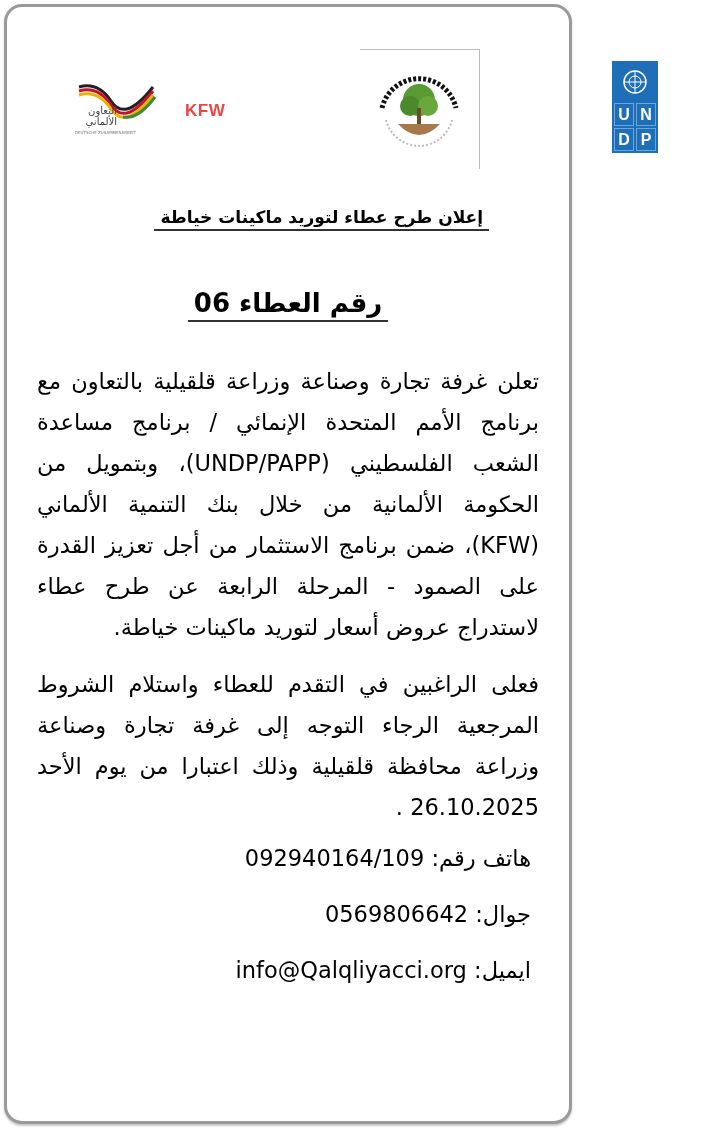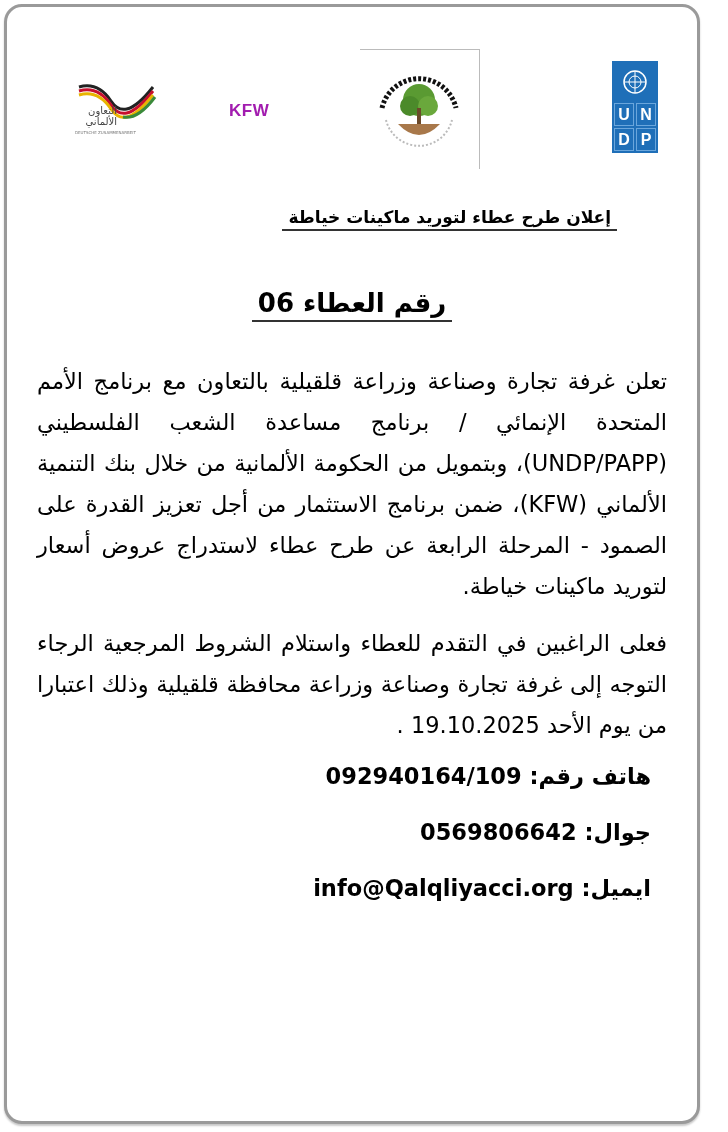--- a/index.html
+++ b/index.html
@@ -1,46 +1,46 @@
 <!DOCTYPE html>
 <html><head>
   <meta charset="utf-8">
   <style>
     html, body { margin: 0; padding: 0; background: #ffffff; }
     body { width: 728px; height: 1132px; position: relative; overflow: hidden; font-family: "DejaVu Sans", sans-serif; }
     .frame {
-      position: absolute; left: 4px; top: 4px; width: 696px; height: 1120px;
+      position: absolute; left: 4px; top: 4px; width: 568px; height: 1120px;
       border: 3px solid #9a9a9a; border-radius: 18px; box-sizing: border-box;
       background: #ffffff; box-shadow: 0 2px 2px #c8c8c8;
     }
     .logos { position: absolute; left: 0; top: 0; width: 100%; height: 170px; }
     
     .giz { position: absolute; left: 64px; top: 72px; width: 100px; height: 60px; }
-    .kfw { position: absolute; left: 178px; top: 94px; font-family: "Liberation Sans", sans-serif; font-weight: bold; font-size: 17px; color: #a21caf; letter-spacing: 0.5px; margin-left: 44px; }
+    .kfw { position: absolute; left: 178px; top: 94px; font-family: "Liberation Sans", sans-serif; font-weight: bold; font-size: 17px; color: #ef4444; letter-spacing: 0.5px; }
     
     .chamber { position: absolute; left: 353px; top: 42px; width: 120px; height: 120px; border-top: 1px solid #bbb; border-right: 1px solid #bbb; box-sizing: border-box; }
     
     .undp { position: absolute; left: 605px; top: 54px; width: 46px; height: 92px; background: #1f6fb8; display: grid; grid-template-columns: 1fr 1fr; grid-template-rows: 38px 1fr 1fr; gap: 2px; padding: 2px; box-sizing: border-box; }
     .undp .globe { grid-column: 1 / span 2; display: flex; align-items: center; justify-content: center; }
     .undp .letter { color: #ffffff; font-family: "Liberation Sans", sans-serif; font-weight: bold; font-size: 16px; display: flex; align-items: center; justify-content: center; border: 1px solid #6aa6dc; }
     .title {
       position: absolute; top: 190px; right: 80px; left: 70px; text-align: right;
       font-family: "DejaVu Sans", sans-serif; font-weight: bold; font-size: 17px; line-height: 40px;
     }
     .title span, .subtitle span { border-bottom: 2px solid #333; padding: 0 6px 2px; }
     .subtitle {
       position: absolute; top: 276px; left: 0; right: 0; text-align: center;
       font-weight: bold; font-size: 26px; line-height: 40px;
     }
     .body-text {
       position: absolute; top: 338px; right: 30px; left: 30px; direction: rtl;
       font-family: "DejaVu Sans", sans-serif; font-size: 22.5px; line-height: 41px; text-align: justify; text-align-last: right;
     }
     .para { margin: 16px 0 10px 0; }
-    .contact { margin: 0 16px 16px 0; line-height: 40px; font-weight: bold; }
+    .contact { margin: 0 8px 16px 0; line-height: 40px; }
     .ltr { direction: ltr; unicode-bidi: embed; }
   </style>
 </head>
 <body>
 
 <div class="frame">
   <div class="logos">
     <div class="giz">
       <svg width="100" height="60" viewBox="0 0 100 60">
         <path d="M8 8 C 22 4, 32 10, 40 22 C 48 34, 60 36, 82 8" stroke="#222" stroke-width="3" fill="none"></path>
@@ -83,21 +83,21 @@
 
   <div class="title">
     <span>إعلان طرح عطاء  لتوريد ماكينات خياطة</span>
   </div>
   <div class="subtitle">
     <span>رقم العطاء 06</span>
   </div>
 
   <div class="body-text">
     <p class="para">تعلن غرفة تجارة وصناعة وزراعة قلقيلية بالتعاون مع برنامج الأمم المتحدة الإنمائي / برنامج مساعدة الشعب الفلسطيني (UNDP/PAPP)، وبتمويل من الحكومة الألمانية من خلال بنك التنمية الألماني (KFW)، ضمن برنامج الاستثمار من أجل تعزيز القدرة على الصمود - المرحلة الرابعة عن طرح عطاء لاستدراج عروض أسعار لتوريد ماكينات خياطة.</p>
-    <p class="para">فعلى الراغبين في التقدم للعطاء واستلام الشروط المرجعية الرجاء التوجه إلى غرفة تجارة وصناعة وزراعة محافظة قلقيلية وذلك اعتبارا من يوم الأحد 19.10.2025 .</p>
+    <p class="para">فعلى الراغبين في التقدم للعطاء واستلام الشروط المرجعية الرجاء التوجه إلى غرفة تجارة وصناعة وزراعة محافظة قلقيلية وذلك اعتبارا من يوم الأحد 26.10.2025 .</p>
 
     <div class="contact">
       <span>هاتف رقم:</span>
       <span class="ltr">092940164/109</span>
     </div>
     <div class="contact">
       <span>جوال:</span>
       <span class="ltr">0569806642</span>
     </div>
     <div class="contact">

